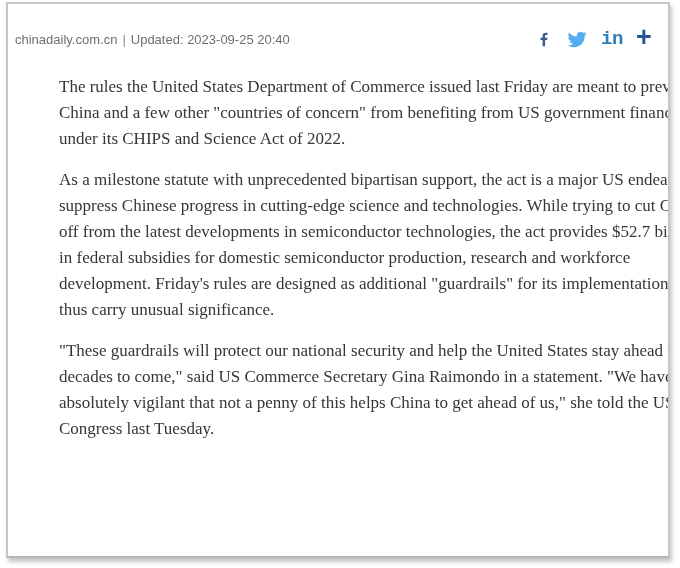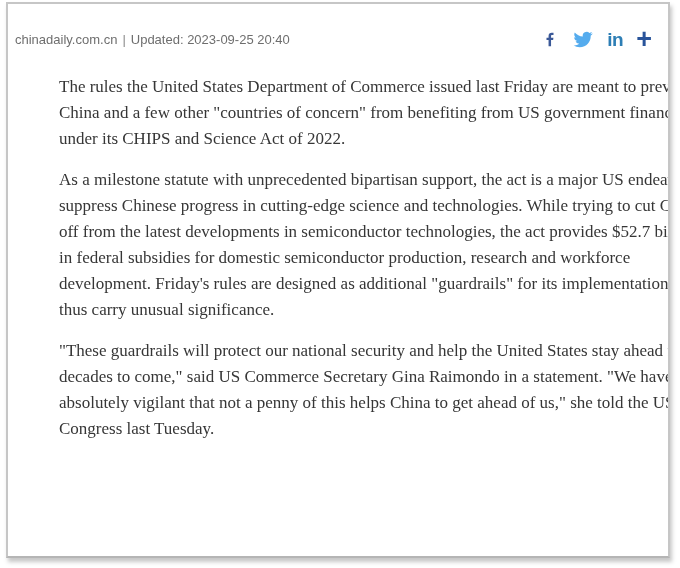--- a/index.html
+++ b/index.html
@@ -45,21 +45,21 @@
   }
   .byline .sep { margin: 0 5px; color: #8a8a8a; }
 
   .share { display: flex; align-items: center; gap: 13px; }
   .share-btn {
     display: inline-flex;
     align-items: center;
     justify-content: center;
     cursor: pointer;
     background: none; border: none; padding: 0;
-    font-family: Liberation Sans, sans-serif;
+    font-family: Liberation Mono, monospace;
   }
   .share-btn svg { display: block; }
   .glyph-linkedin {
     font-size: 19px; font-weight: 700; color: #2d7eb5;
     letter-spacing: -0.5px; line-height: 1;
   }
   .glyph-plus {
     font-size: 27px; font-weight: 700; color: #29549a; line-height: 20px;
   }
 

